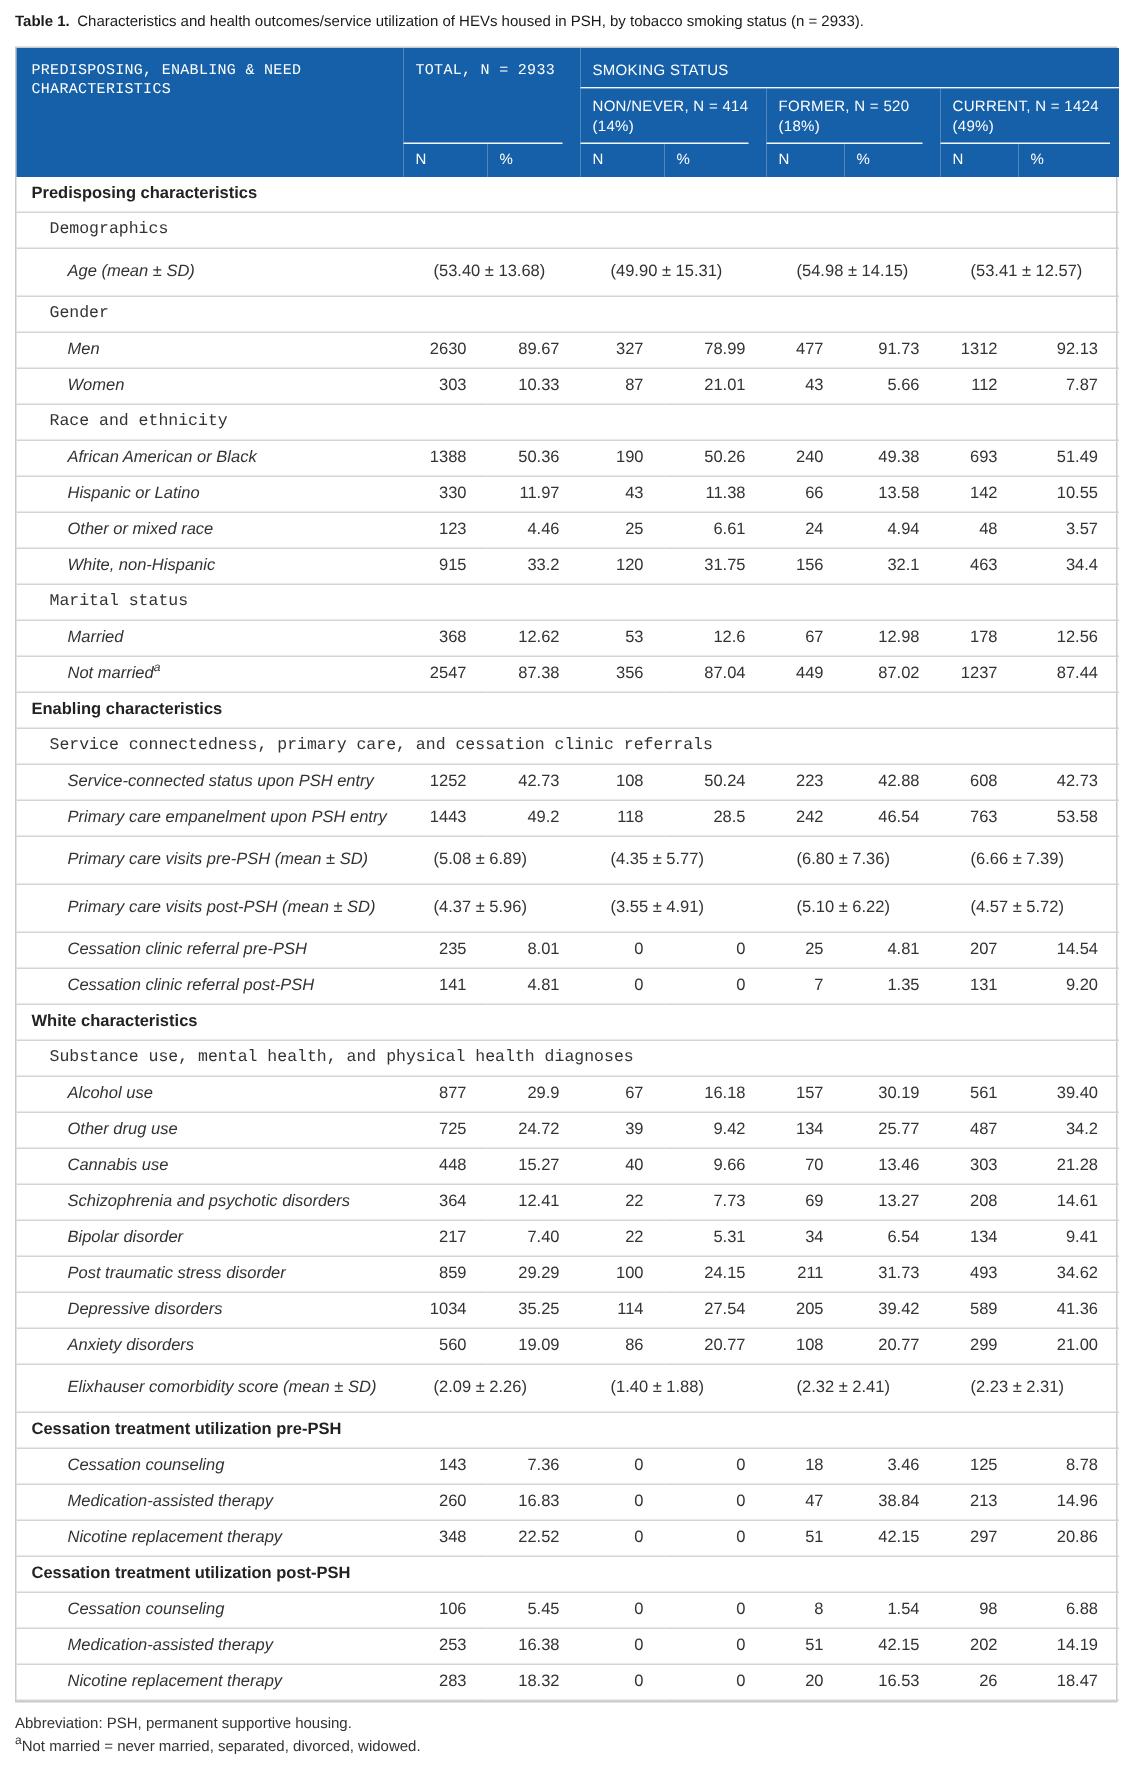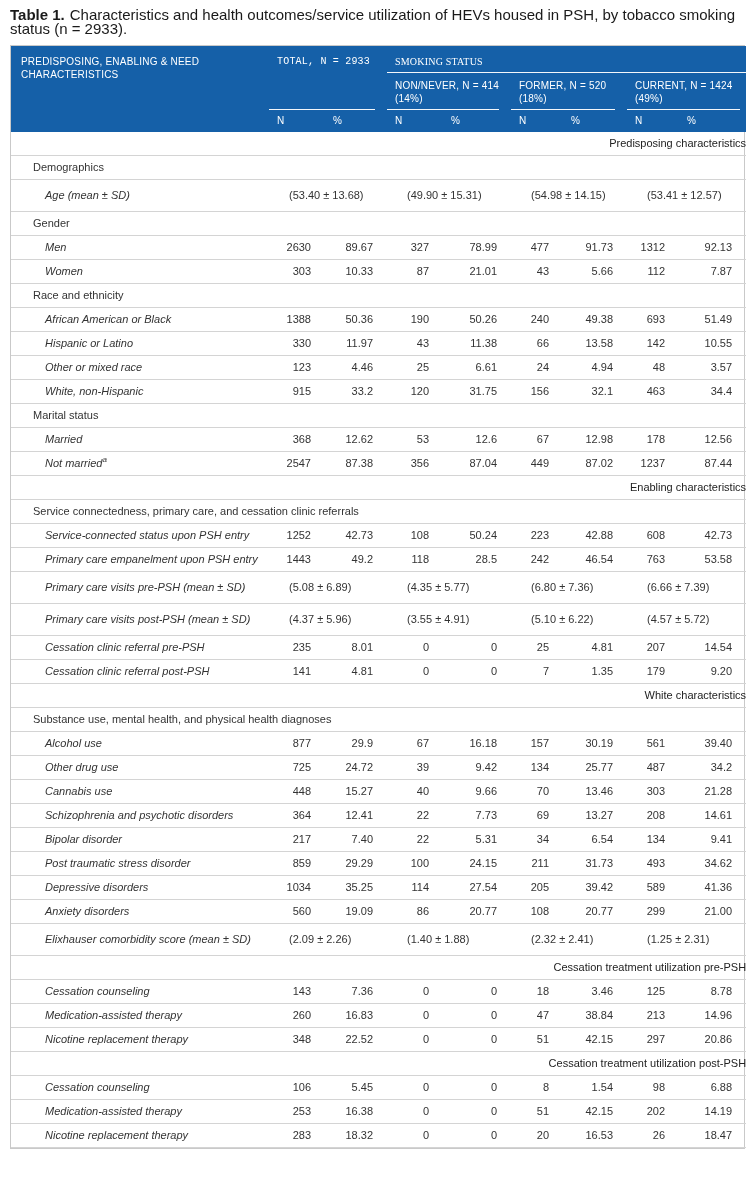--- a/index.html
+++ b/index.html
@@ -9,21 +9,21 @@
     width: 755px;
     font-family: "Liberation Sans", "DejaVu Sans", sans-serif;
     -webkit-font-smoothing: antialiased;
   }
   .page {
     box-sizing: border-box;
     width: 755px;
     padding: 8px 10px 8px 10px;
   }
   .title {
-    font-size: 15px;
+    font-size: 10px;
     line-height: 14px;
     color: #1a1a1a;
     margin: 0 0 9px 0;
   }
   .title .tnum { font-weight: bold; margin-right: 5px; }
   .table-wrap {
     border: 1px solid #c9c9c9;
   }
   table.char-table {
     width: 100%;
@@ -40,37 +40,37 @@
     font-weight: normal;
     text-align: left;
     font-size: 10px;
     line-height: 13px;
     position: relative;
     vertical-align: top;
     letter-spacing: 0.2px;
   }
   th.stub {
     padding: 9px 8px 0 10px;
+    font-family: Liberation Mono, monospace;
   }
   th.total-h {
     padding: 9px 8px 0 8px;
     font-family: Liberation Mono, monospace;
   }
   th.total-h::after {
     content: "";
     position: absolute;
     left: 0; right: 12px; bottom: 0;
     height: 1px;
     background: rgba(255,255,255,0.95);
   }
   th.smoking-h {
     padding: 9px 8px 0 8px;
     height: 27px;
     box-sizing: border-box;
-    font-family: Liberation Serif, serif;
   }
   th.smoking-h::after {
     content: "";
     position: absolute;
     left: 0; right: 0; bottom: 0;
     height: 1px;
     background: rgba(255,255,255,0.95);
   }
   th.group-h {
     padding: 6px 8px 4px 8px;
@@ -93,22 +93,22 @@
   }
   
   tbody td {
     border-bottom: 1px solid #d4d4d4;
     padding: 4px 0;
     line-height: 15px;
     vertical-align: middle;
     overflow: hidden;
     white-space: nowrap;
   }
-  tbody tr.row-section td.label { font-weight: normal; padding-left: 10px; color: #222222; text-align: right; }
-  tbody tr.row-sub td.label     { padding-left: 22px; }
+  tbody tr.row-section td.label { font-weight: bold; padding-left: 10px; color: #222222; }
+  tbody tr.row-sub td.label     { padding-left: 22px; font-family: Liberation Mono, monospace; }
   tbody tr.row-item td.label,
   tbody tr.row-mean td.label    { padding-left: 34px; font-style: italic; }
   td.num   { text-align: right; padding-right: 14px; }
   td.span2 { text-align: left; padding-left: 20px; }
   tbody tr.row-mean td { padding-top: 8px; padding-bottom: 8px; }
   sup { font-size: 8px; vertical-align: super; line-height: 0; }
   
   .footnotes {
     margin-top: 7px;
     font-size: 10px;
@@ -325,21 +325,21 @@
             <td class="num">14.54</td>
           </tr>
           <tr class="row-item">
             <td class="label">Cessation clinic referral post-PSH</td>
             <td class="num">141</td>
             <td class="num">4.81</td>
             <td class="num">0</td>
             <td class="num">0</td>
             <td class="num">7</td>
             <td class="num">1.35</td>
-            <td class="num">179</td>
+            <td class="num">131</td>
             <td class="num">9.20</td>
           </tr>
           <tr class="row-section">
             <td class="label" colspan="9">White characteristics</td>
           </tr>
           <tr class="row-sub">
             <td class="label" colspan="9">Substance use, mental health, and physical health diagnoses</td>
           </tr>
           <tr class="row-item">
             <td class="label">Alcohol use</td>
@@ -427,21 +427,21 @@
             <td class="num">108</td>
             <td class="num">20.77</td>
             <td class="num">299</td>
             <td class="num">21.00</td>
           </tr>
           <tr class="row-mean">
             <td class="label">Elixhauser comorbidity score (mean ± SD)</td>
             <td colspan="2" class="span2">(2.09 ± 2.26)</td>
             <td colspan="2" class="span2">(1.40 ± 1.88)</td>
             <td colspan="2" class="span2">(2.32 ± 2.41)</td>
-            <td colspan="2" class="span2">(1.25 ± 2.31)</td>
+            <td colspan="2" class="span2">(2.23 ± 2.31)</td>
           </tr>
           <tr class="row-section">
             <td class="label" colspan="9">Cessation treatment utilization pre-PSH</td>
           </tr>
           <tr class="row-item">
             <td class="label">Cessation counseling</td>
             <td class="num">143</td>
             <td class="num">7.36</td>
             <td class="num">0</td>
             <td class="num">0</td>
@@ -505,14 +505,18 @@
             <td class="num">0</td>
             <td class="num">20</td>
             <td class="num">16.53</td>
             <td class="num">26</td>
             <td class="num">18.47</td>
           </tr>
         </tbody>
     </table>
   </div>
 
+  <div class="footnotes">
+    <div>Abbreviation: PSH, permanent supportive housing.</div>
+    <div><sup>a</sup><span>Not married = never married, separated, divorced, widowed.</span></div>
+  </div>
 
 </div>
 
 </body></html>

